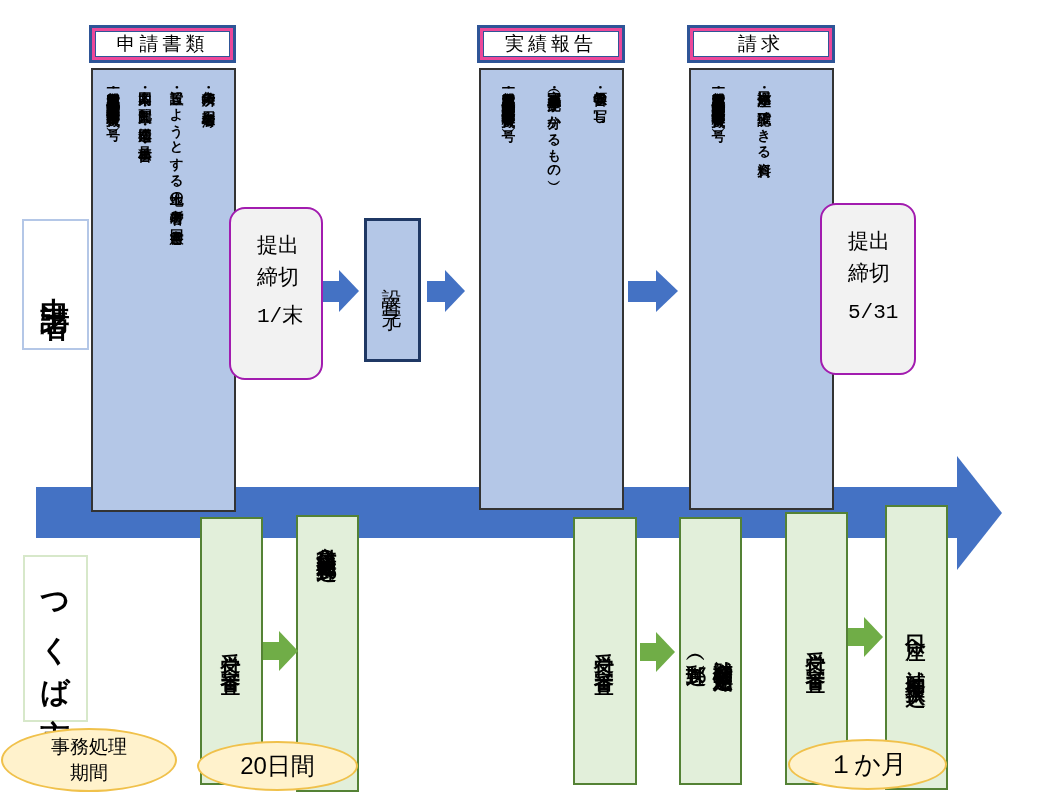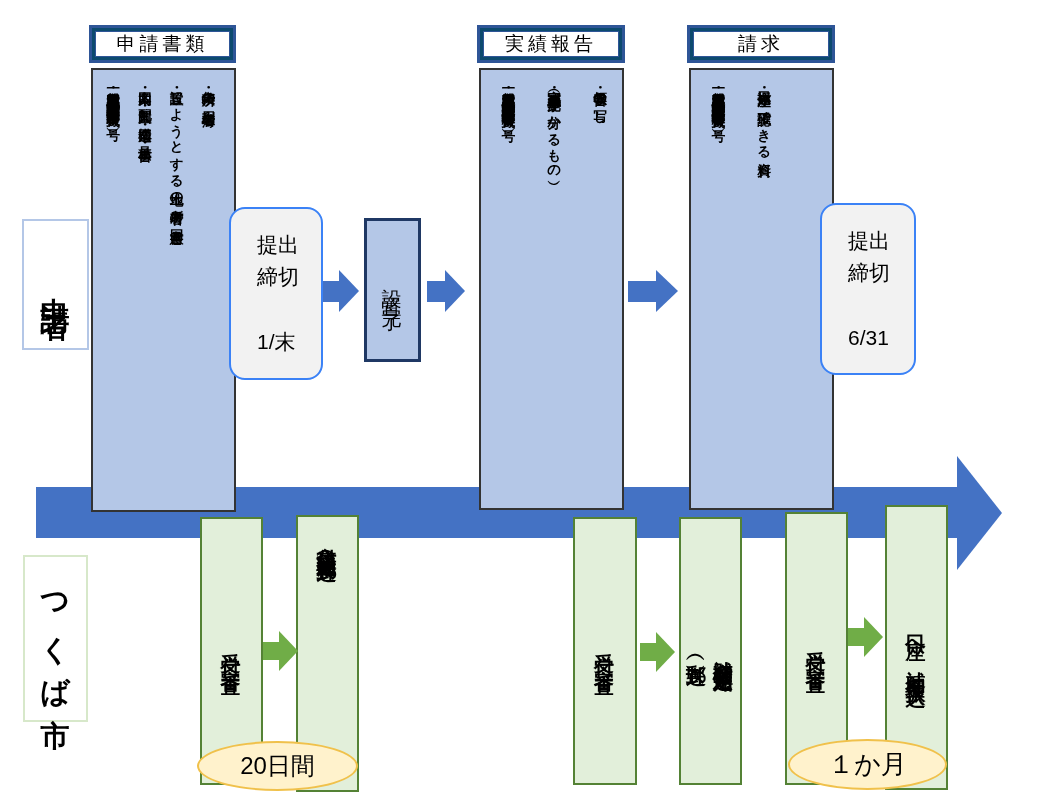--- a/index.html
+++ b/index.html
@@ -10,21 +10,21 @@
   .abs{position:absolute;}
   .vtext{writing-mode:vertical-rl;text-orientation:mixed;}
 
   
   .timeline-body{left:36px;top:487px;width:921px;height:51px;background:#4472c4;z-index:1;}
   .timeline-head{left:957px;top:456px;width:0;height:0;z-index:1;
     border-top:57px solid transparent;border-bottom:57px solid transparent;border-left:45px solid #4472c4;}
 
   
   .stage-header{background:#2e5597;padding:3px;z-index:2;box-sizing:border-box;}
-  .stage-header .mid{background:#0c4a6e;padding:3px;height:100%;box-sizing:border-box;}
+  .stage-header .mid{background:#ec4899;padding:3px;height:100%;box-sizing:border-box;}
   .stage-header .inner{background:#ffffff;border:1px solid #2e5597;height:100%;box-sizing:border-box;
     display:flex;align-items:center;justify-content:center;font-size:19px;letter-spacing:4px;}
   .hd1{left:89px;top:25px;width:147px;height:38px;}
   .hd2{left:477px;top:25px;width:148px;height:38px;}
   .hd3{left:687px;top:25px;width:148px;height:38px;}
 
   
   .doccol{background:#b4c7e7;border:2px solid #333;box-sizing:border-box;z-index:2;}
   .dc1{left:91px;top:68px;width:145px;height:444px;}
   .dc2{left:479px;top:68px;width:145px;height:442px;}
@@ -35,24 +35,24 @@
   .lh-tight .item{line-height:2.35;}
   .lh-wide .item{line-height:3.4;}
 
   
   .actor{background:#fff;display:flex;align-items:center;justify-content:center;
     font-weight:bold;font-size:29px;z-index:2;box-sizing:border-box;}
   .actor-applicant{left:22px;top:219px;width:67px;height:131px;border:2px solid #b4c7e7;letter-spacing:7px;}
   .actor-city{left:23px;top:555px;width:65px;height:167px;border:2px solid #d7e8ca;letter-spacing:7px;}
 
   
-  .deadline{background:#f2f2f2;border:2px solid #3b82f6;border-radius:16px;z-index:3;
+  .deadline{background:#f2f2f2;border:2px solid #a21caf;border-radius:16px;z-index:3;
     box-sizing:border-box;font-size:21px;line-height:1.5;padding:20px 0 16px 26px;}
   .deadline .title{display:inline-block;width:2em;}
-  .deadline .date{margin-top:34px;}
+  .deadline .date{margin-top:9px;font-family:Liberation Mono, monospace;}
   .dl1{left:229px;top:207px;width:94px;height:173px;}
   .dl2{left:820px;top:203px;width:96px;height:172px;}
 
   
   .install{left:364px;top:218px;width:57px;height:144px;background:#b4c7e7;border:3px solid #1f3864;
     box-sizing:border-box;display:flex;align-items:center;justify-content:center;z-index:2;
     font-size:20px;letter-spacing:9px;}
 
   
   .arr-body{background:#4472c4;z-index:2;}
@@ -143,21 +143,21 @@
   <div class="abs actor actor-city">
     <span class="vtext">つくば市</span>
   </div>
 
   <div class="abs deadline dl1">
     <span class="title">提出締切</span>
     <div class="date">1/末</div>
   </div>
   <div class="abs deadline dl2">
     <span class="title">提出締切</span>
-    <div class="date">6/31</div>
+    <div class="date">5/31</div>
   </div>
 
   <div class="abs install">
     <span class="vtext">設置完了</span>
   </div>
 
   <div class="abs arr-body a1b"></div>
   <div class="abs arr-head blue-head a1h"></div>
   <div class="abs arr-body a2b"></div>
   <div class="abs arr-head blue-head a2h"></div>
@@ -184,20 +184,23 @@
     <span class="vtext">口座へ補助金振込</span>
   </div>
 
   <div class="abs garr-body g1b"></div>
   <div class="abs garr-head g1h"></div>
   <div class="abs garr-body g2b"></div>
   <div class="abs garr-head g2h"></div>
   <div class="abs garr-body g3b"></div>
   <div class="abs garr-head g3h"></div>
 
+  <div class="abs badge bg1">
+    <span class="wrap">事務処理期間</span>
+  </div>
   <div class="abs badge bg2">
     <span>20日間</span>
   </div>
   <div class="abs badge bg3">
     <span>１か月</span>
   </div>
 
 </div>
 
 </body></html>

